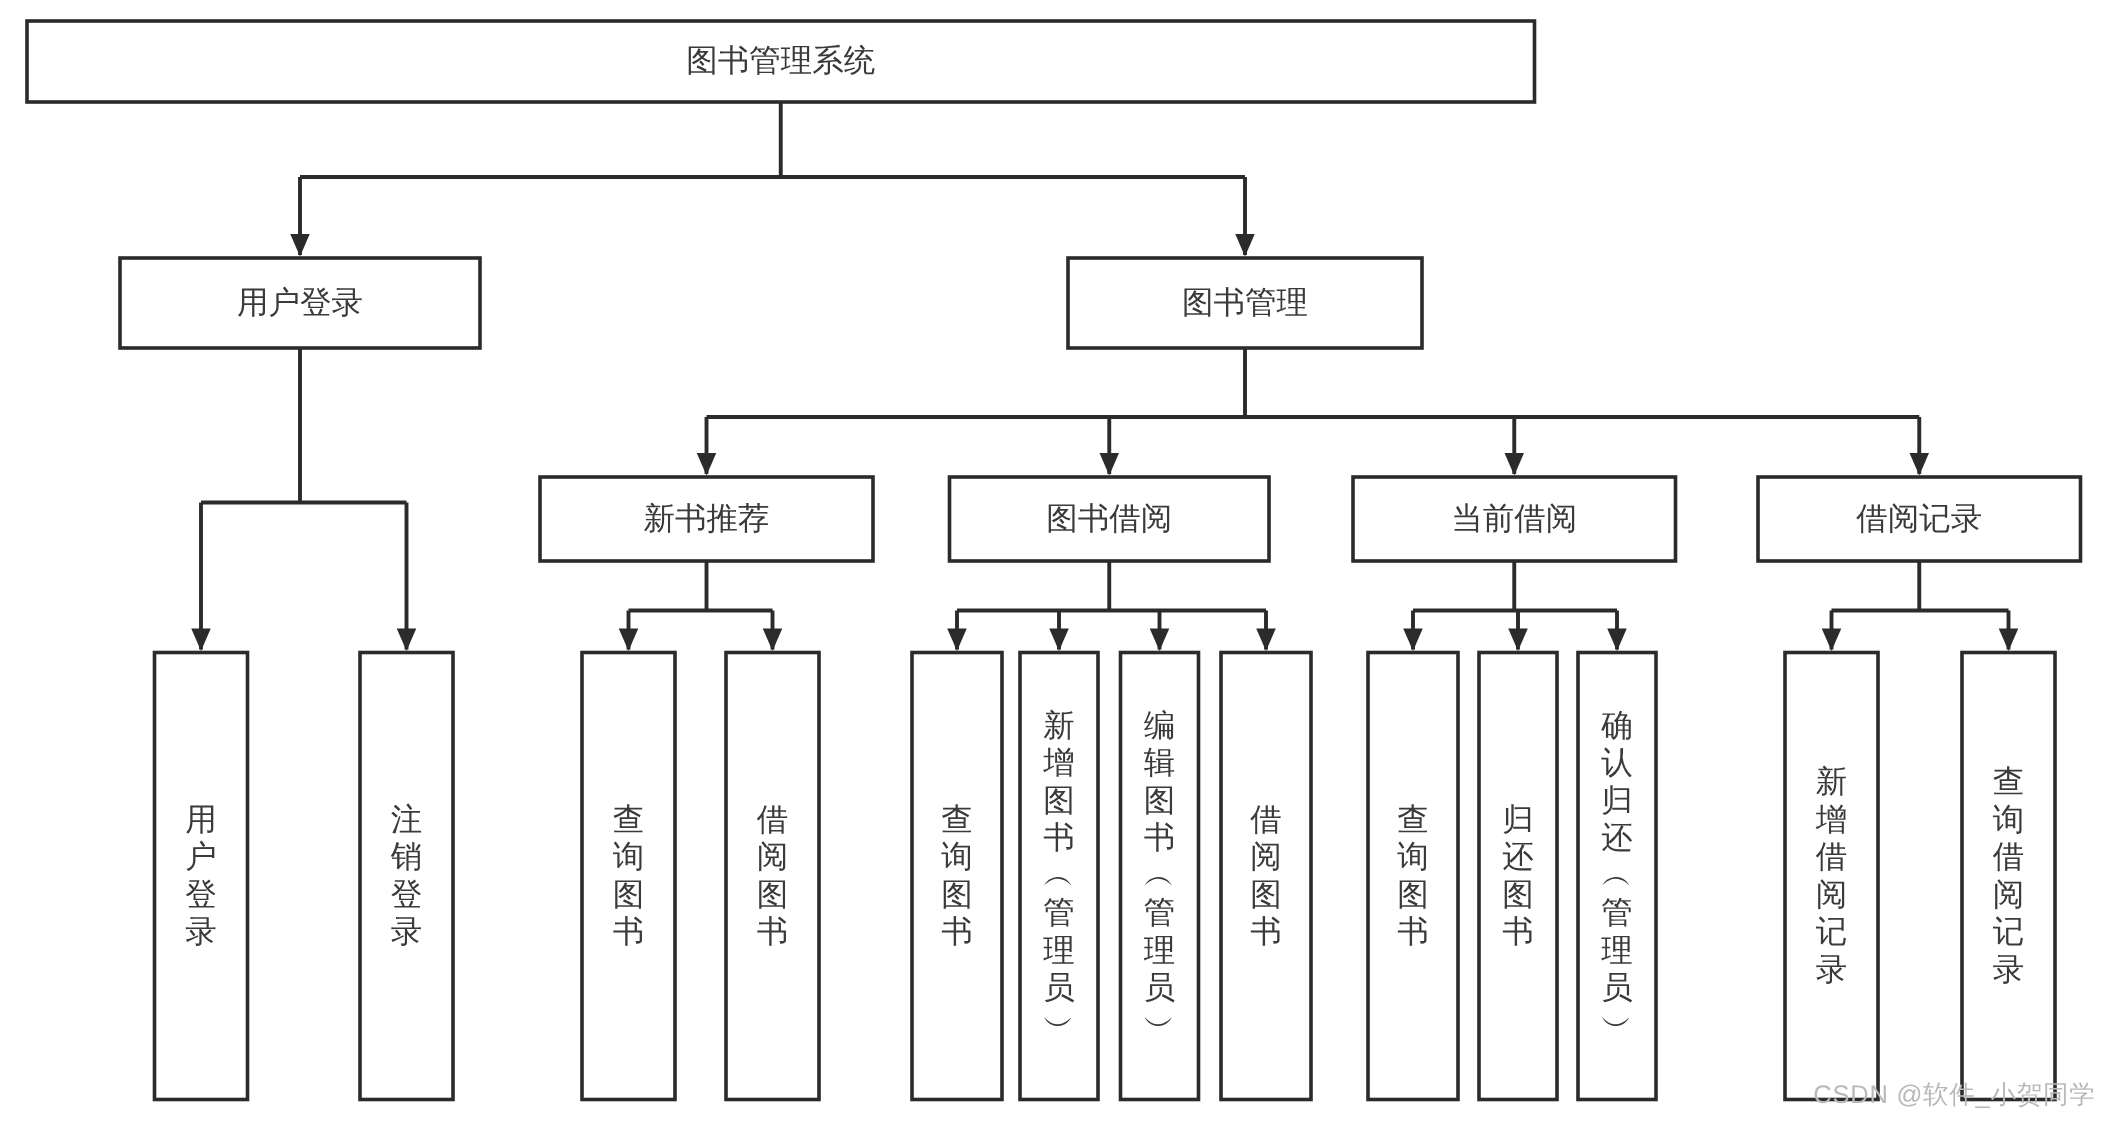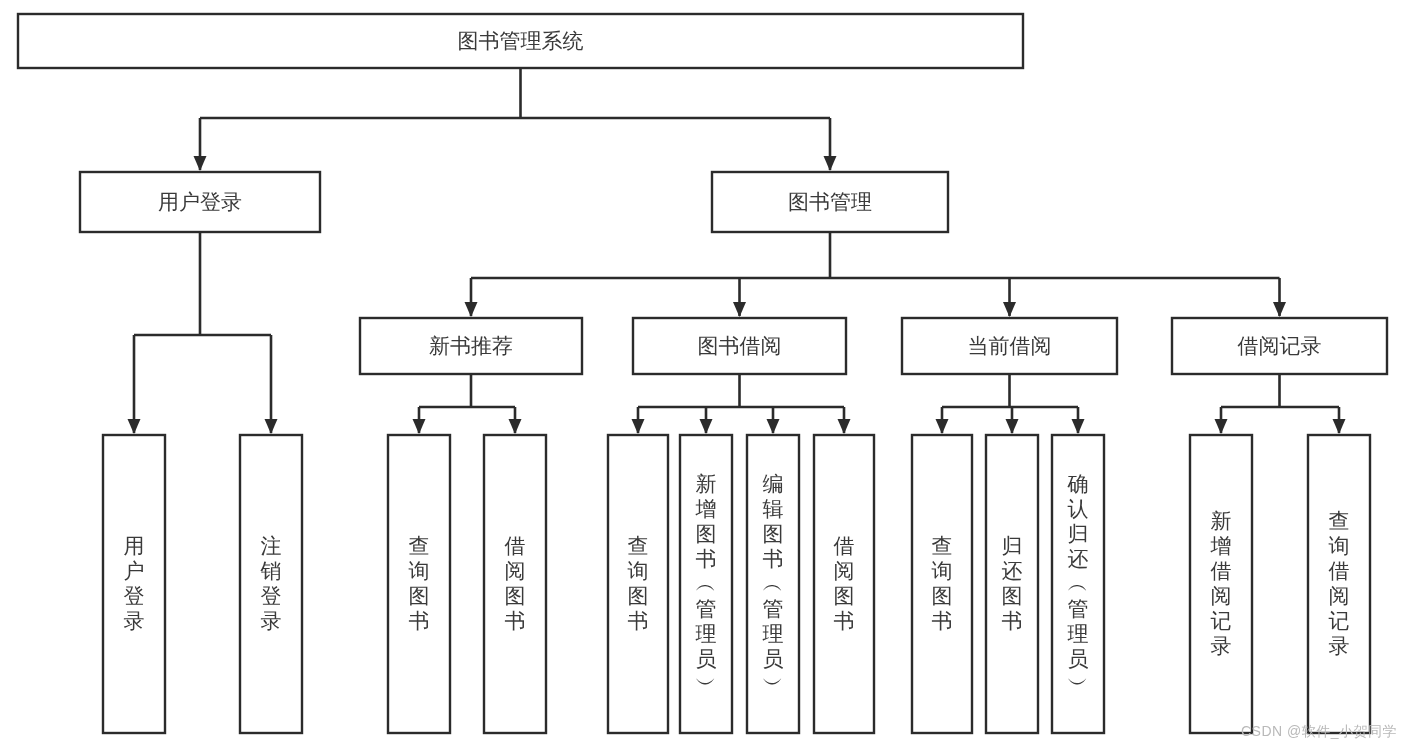--- a/index.html
+++ b/index.html
@@ -53,21 +53,21 @@
     font-family: "Liberation Sans", "DejaVu Sans", sans-serif;
     font-size: 21px;
     fill: #3a3a3a;
     text-anchor: middle;
   }
   .watermark-text {
     position: absolute;
     right: 8px;
     bottom: 6px;
     font-family: "Liberation Sans", "DejaVu Sans", sans-serif;
-    font-size: 14px;
+    font-size: 17px;
     color: #b9b9b9;
     white-space: nowrap;
     letter-spacing: 0.5px;
     user-select: none;
   }
 </style>
 </head>
 <body>
 
 <div id="diagram-root">

